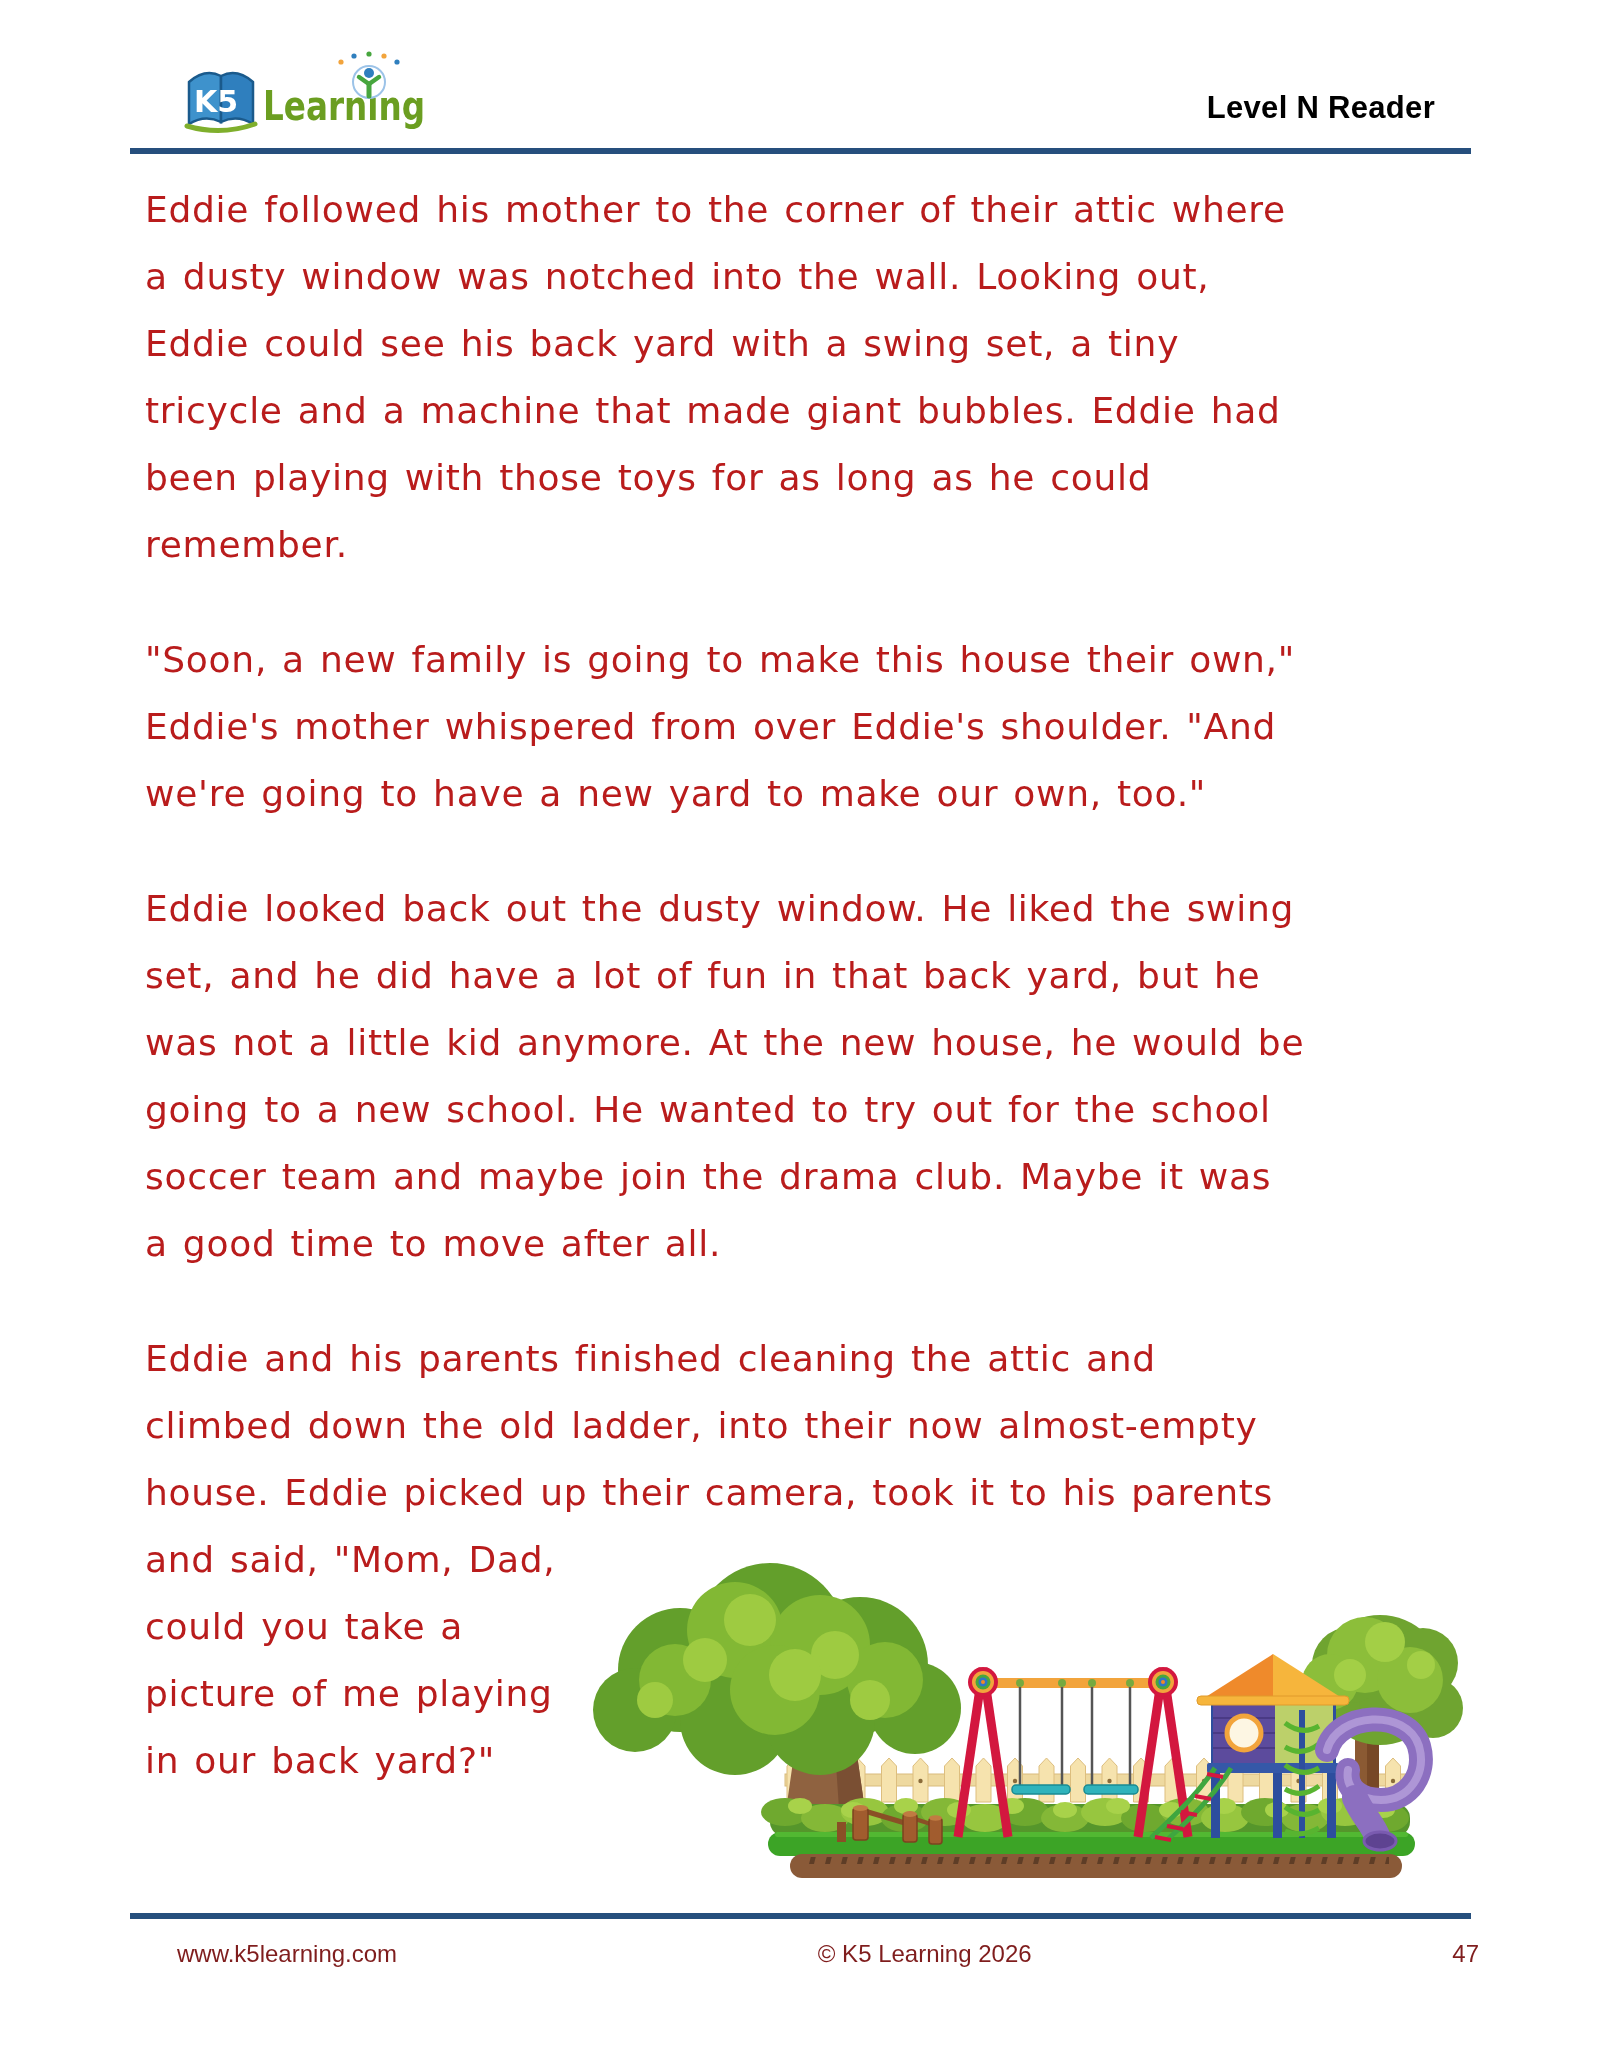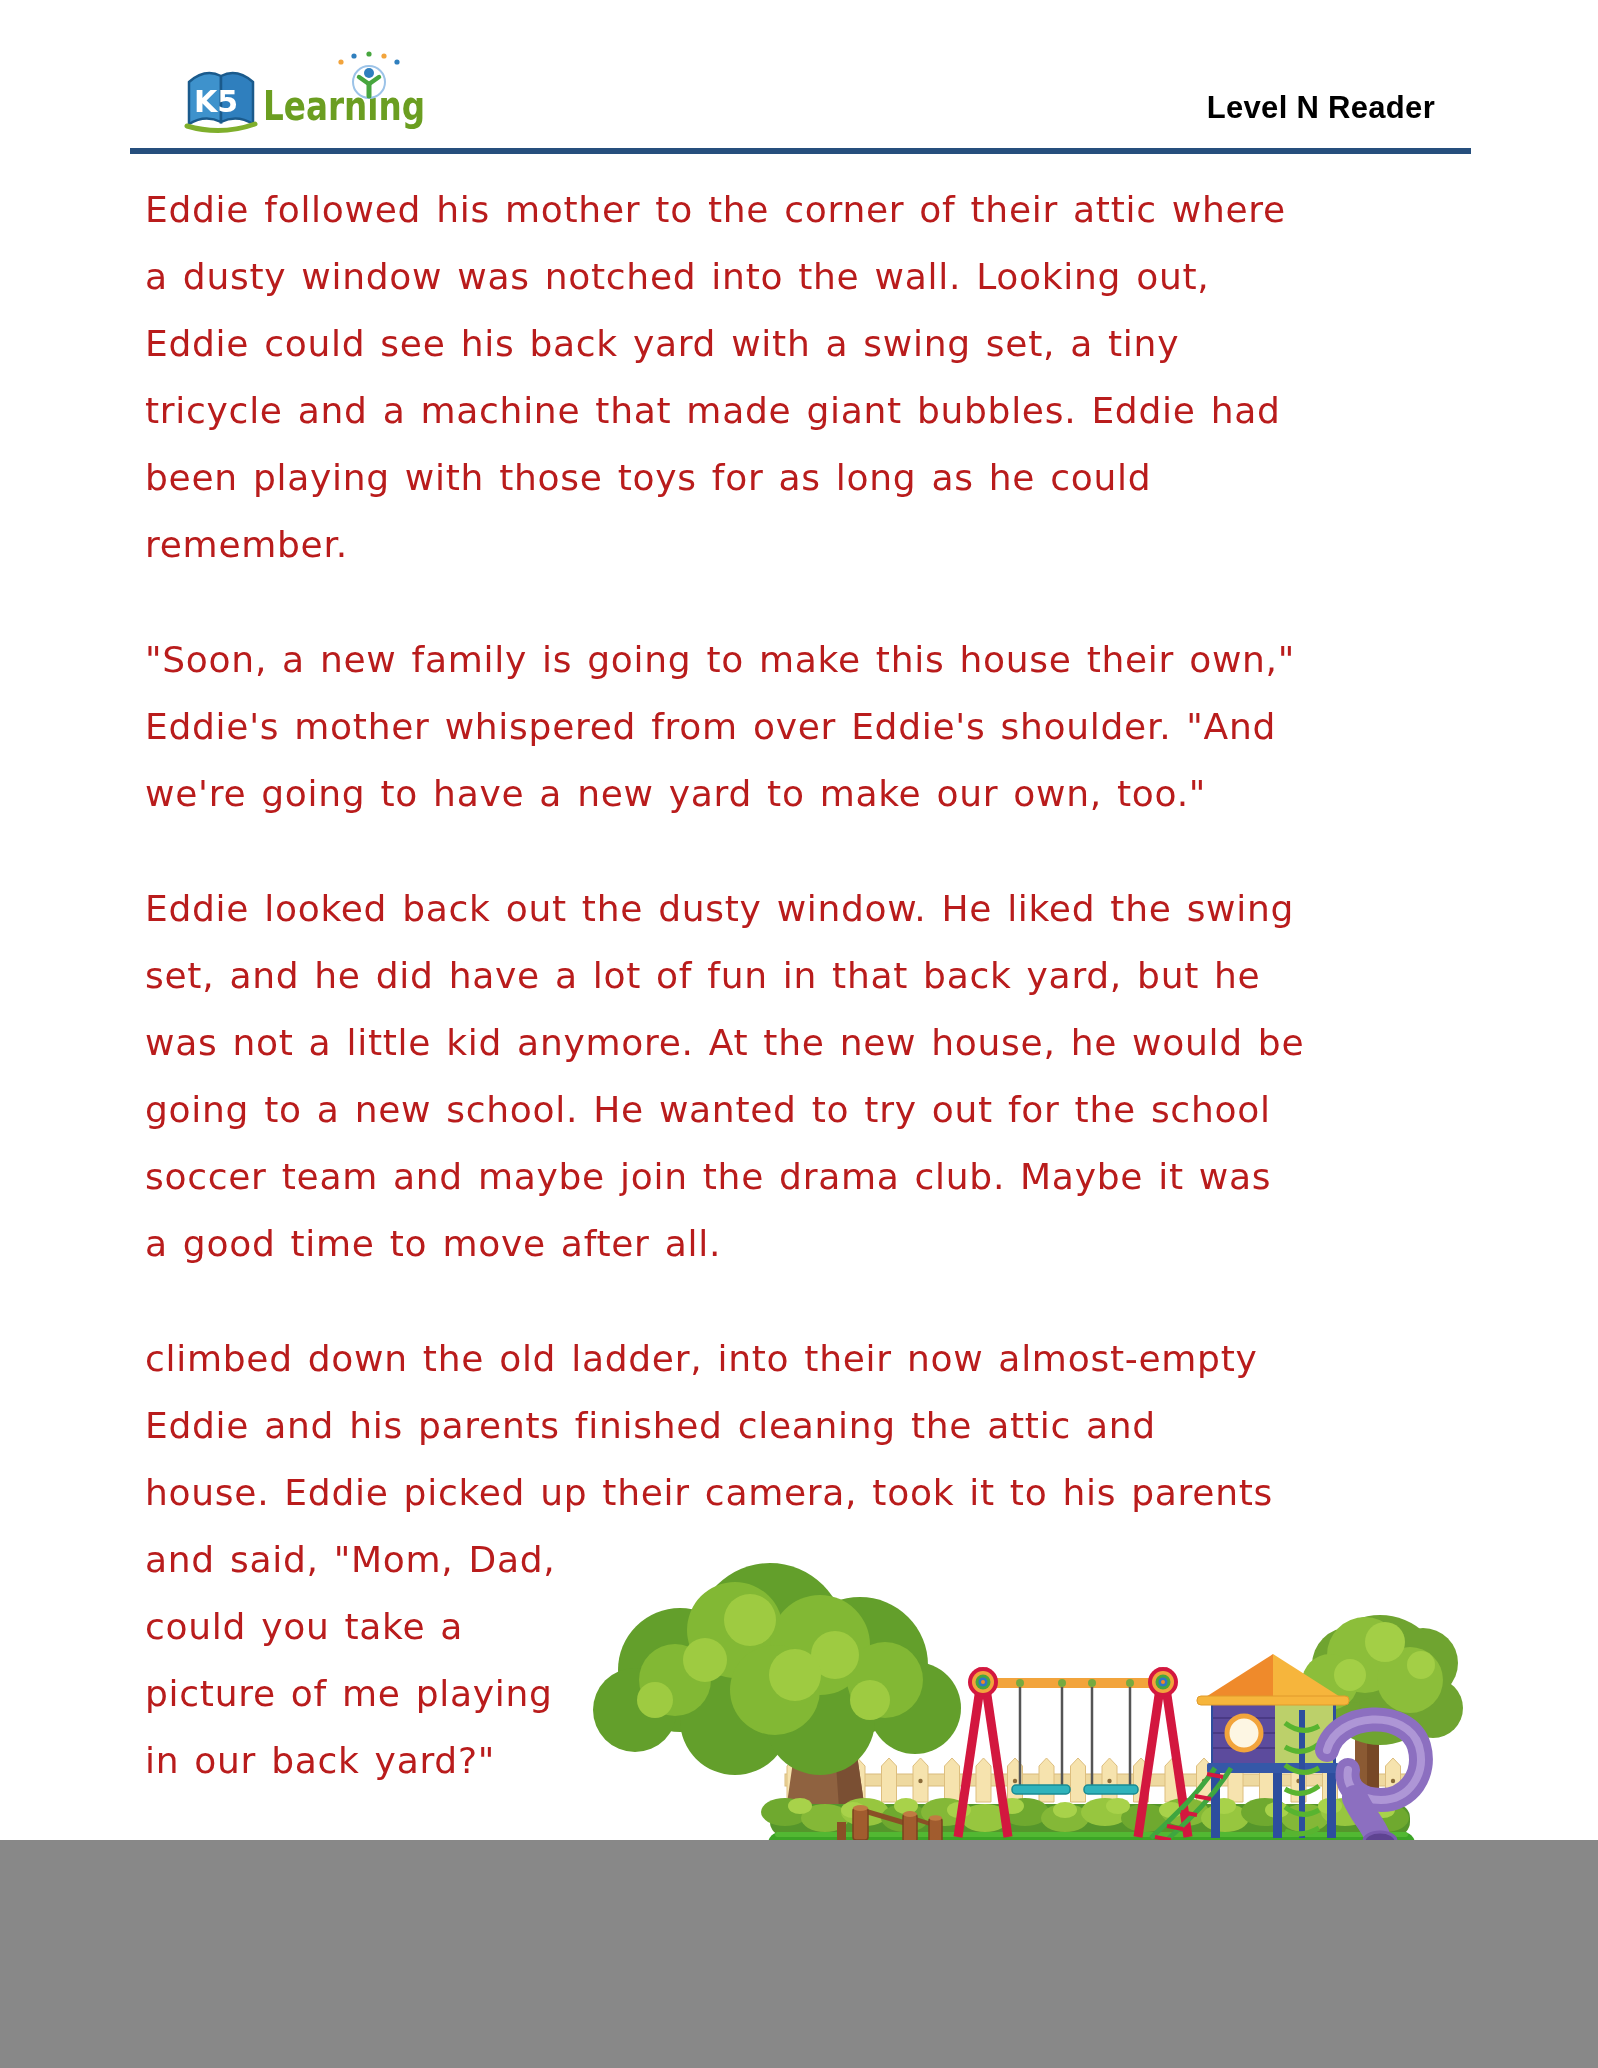--- a/index.html
+++ b/index.html
@@ -1,18 +1,18 @@
 <!DOCTYPE html>
 <html><head>
 <meta charset="utf-8">
 <style>
   html,body{margin:0;padding:0;background:#888;}
   .page{
     position:relative;
-    width:1598px;height:1840px;
+    width:1598px;height:2068px;
     background:#ffffff;
     font-family:"DejaVu Sans", sans-serif;
     overflow:hidden;
   }
   
   .logo-svg{position:absolute;left:183px;top:50px;width:250px;height:88px;}
   .header-title{
     position:absolute;top:90px;right:163px;
     font-family:"Liberation Sans", sans-serif;
     font-size:31px;font-weight:bold;color:#000;
@@ -88,22 +88,22 @@
     </div>
     <div class="para">
       <div class="line">Eddie looked back out the dusty window. He liked the swing</div>
       <div class="line">set, and he did have a lot of fun in that back yard, but he</div>
       <div class="line">was not a little kid anymore. At the new house, he would be</div>
       <div class="line">going to a new school. He wanted to try out for the school</div>
       <div class="line">soccer team and maybe join the drama club. Maybe it was</div>
       <div class="line">a good time to move after all.</div>
     </div>
     <div class="para no-gap">
+      <div class="line">Eddie and his parents finished cleaning the attic and</div>
       <div class="line">climbed down the old ladder, into their now almost-empty</div>
-      <div class="line">Eddie and his parents finished cleaning the attic and</div>
       <div class="line">house. Eddie picked up their camera, took it to his parents</div>
     </div>
     <div class="para no-gap">
       <div class="line">and said, "Mom, Dad,</div>
       <div class="line">could you take a</div>
       <div class="line">picture of me playing</div>
       <div class="line">in our back yard?"</div>
     </div>
   </div>
 

